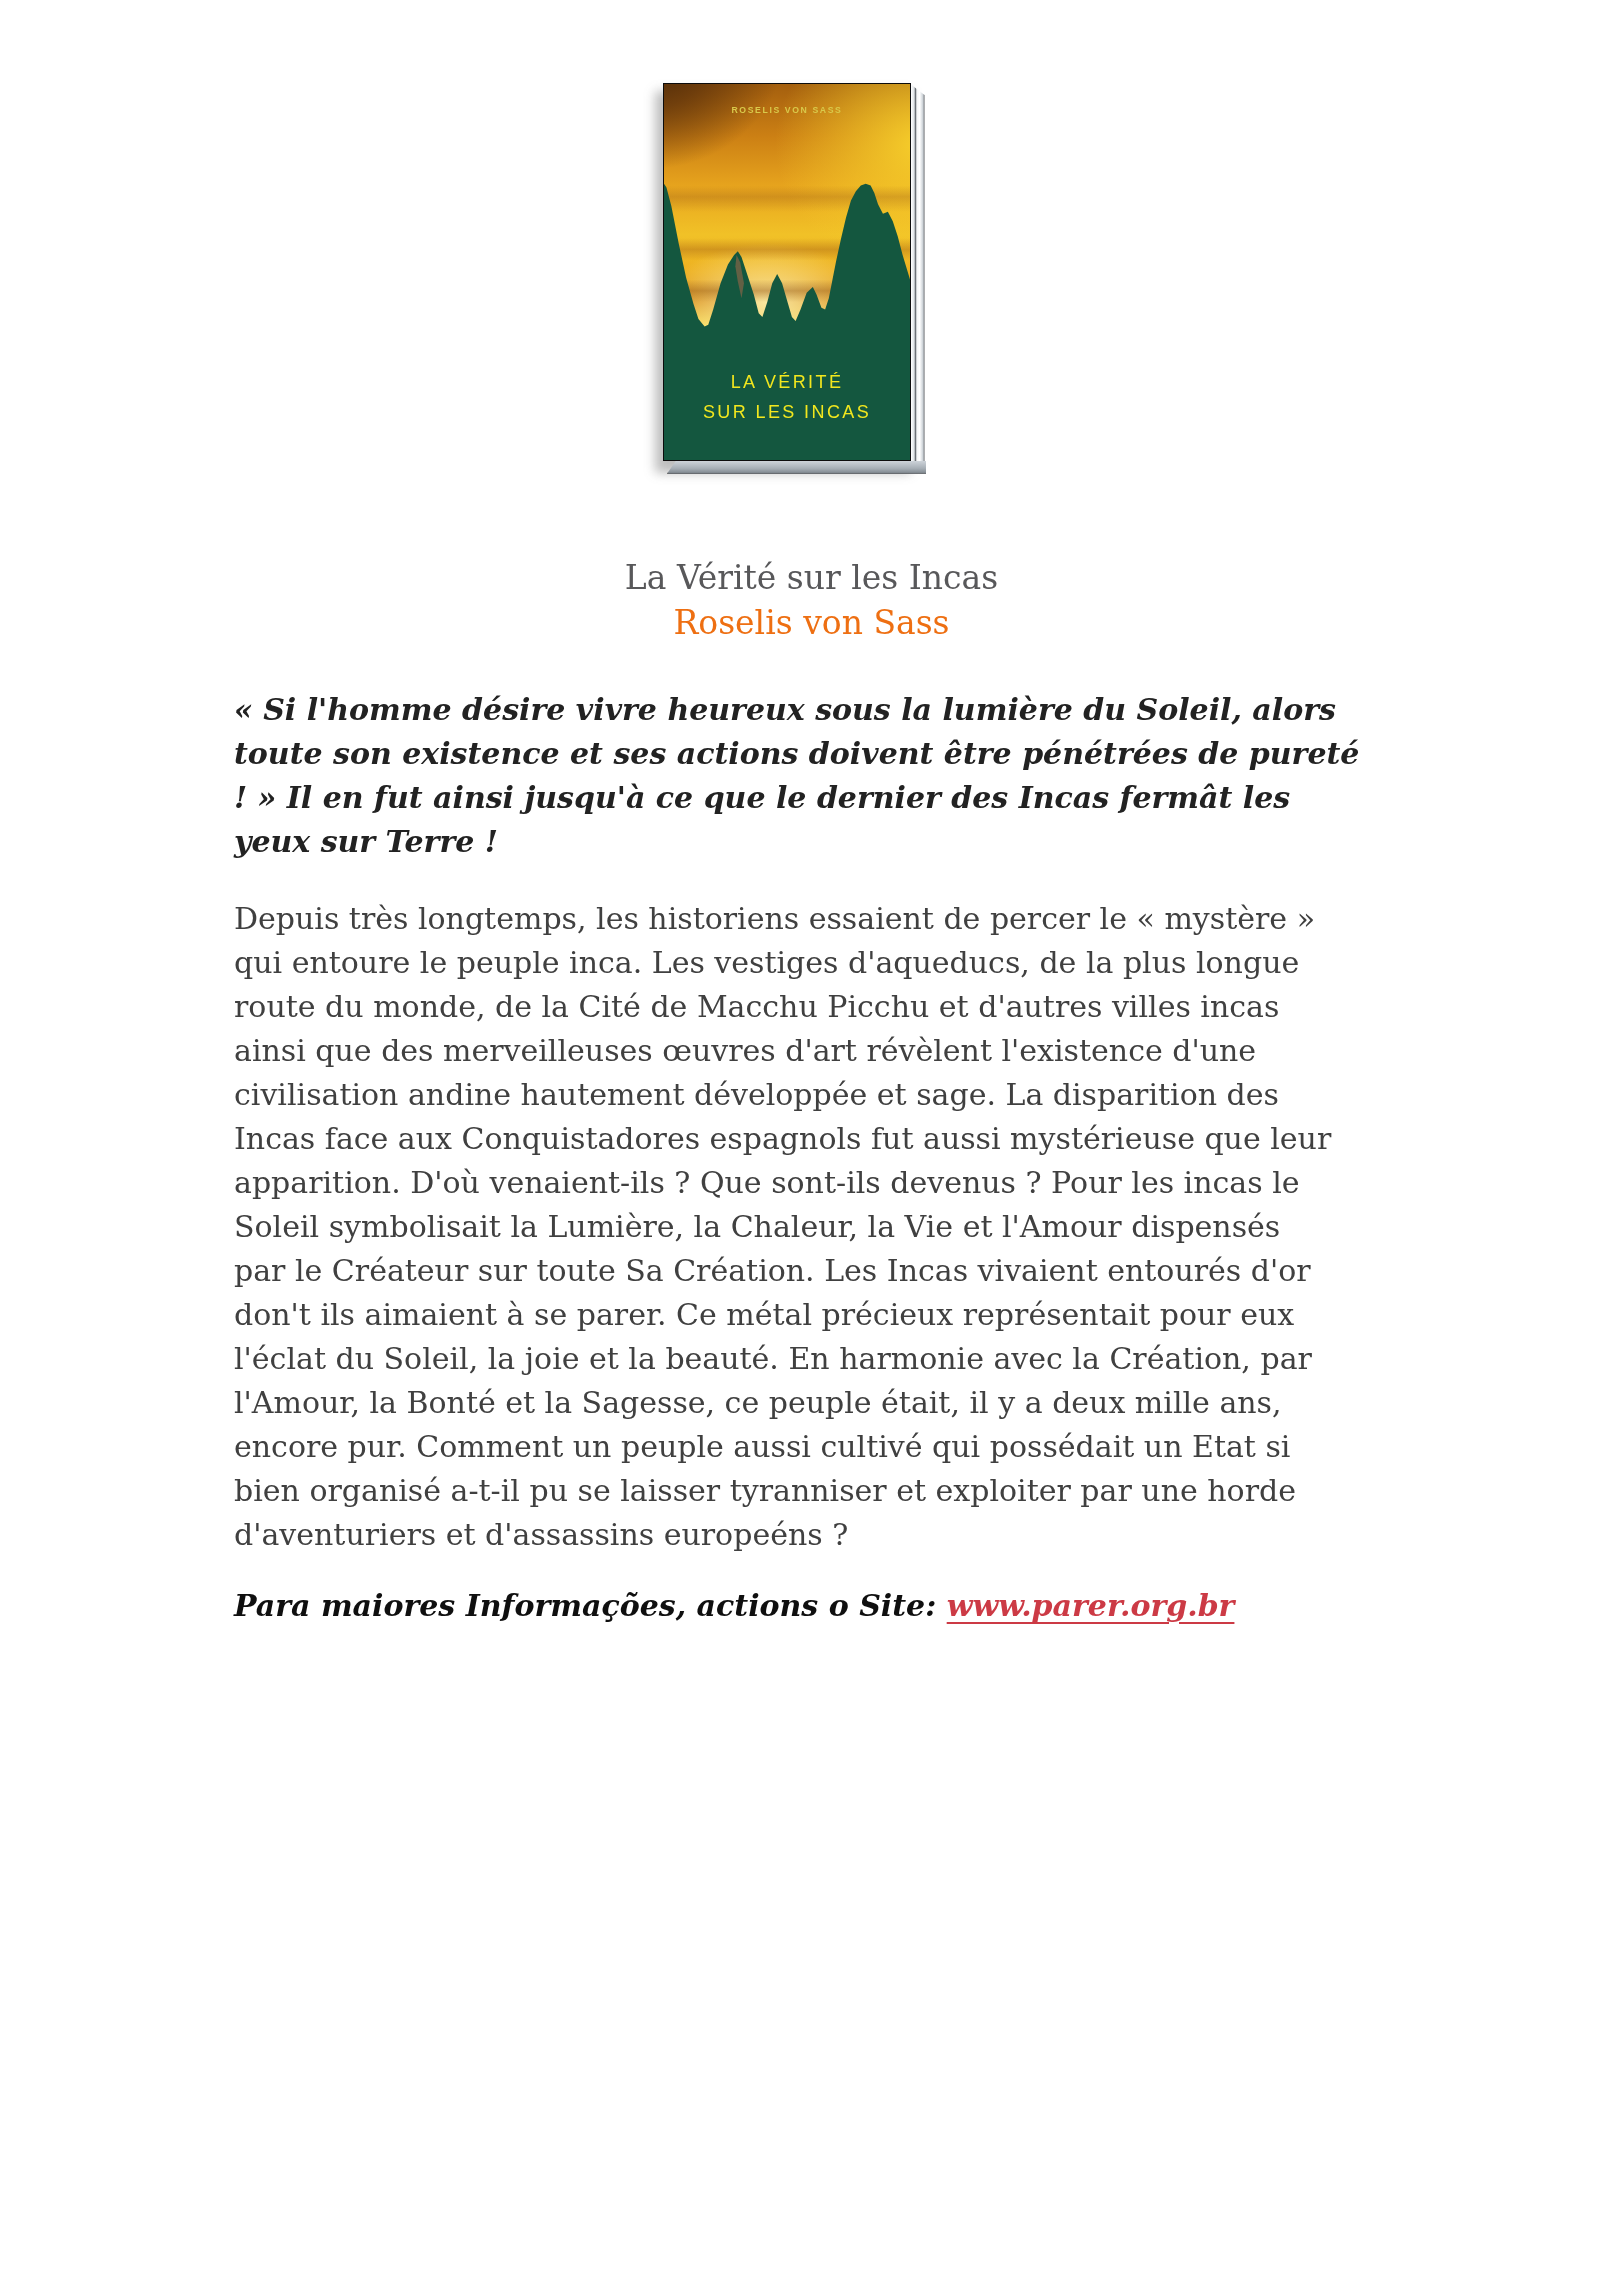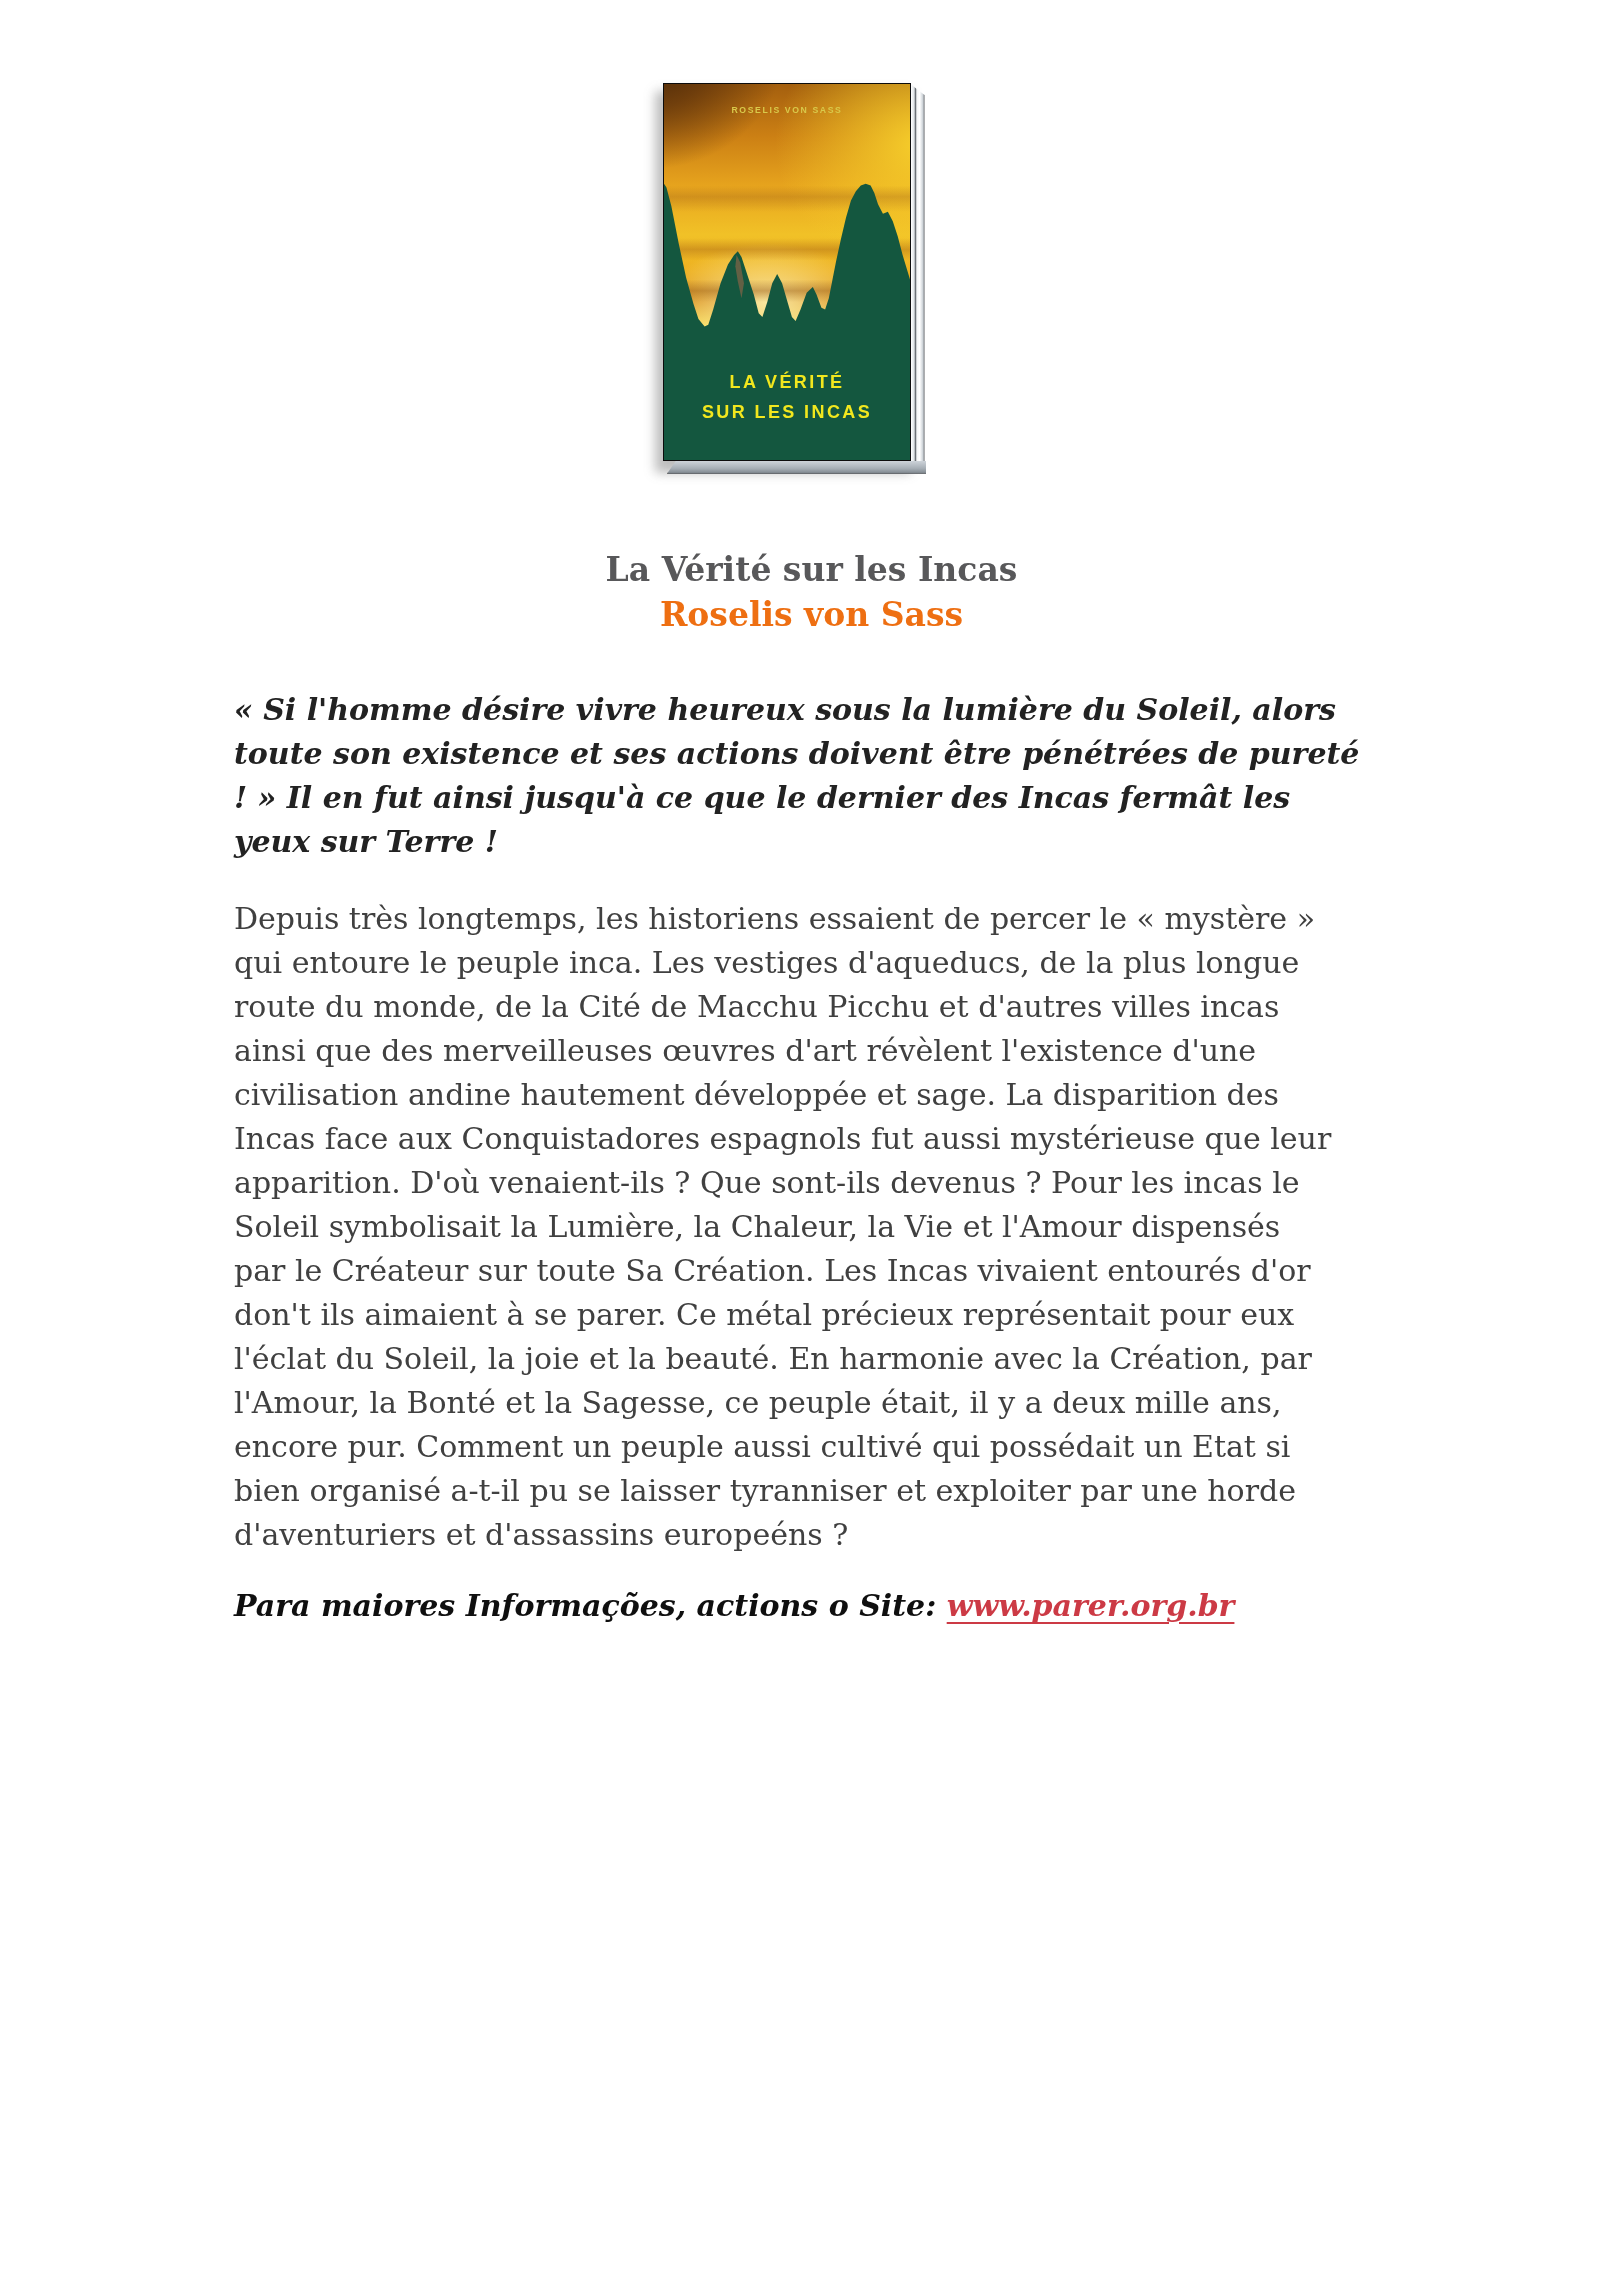--- a/index.html
+++ b/index.html
@@ -44,39 +44,39 @@
     position:absolute;top:20.6px;left:0;right:0;
     text-align:center;
     font-family:"Liberation Sans", sans-serif;
     font-weight:bold;font-size:8.7px;letter-spacing:1.6px;
     color:#d9c94a;
   }
   .cover-title{
     position:absolute;bottom:33px;left:0;right:0;
     text-align:center;
     font-family:"Liberation Sans", sans-serif;
-    font-weight:bold;font-size:18px;line-height:30px;letter-spacing:2.4px;
+    font-weight:normal;font-size:18px;line-height:30px;letter-spacing:2.4px;
     color:#f2e71e;
   }
   .pages-right{
     position:absolute;left:248px;top:1.6px;width:13.5px;height:380px;
     background:linear-gradient(to right,
       #ffffff 0%, #dfe3e6 22%, #6a6f74 32%, #f4f5f6 42%,
       #ffffff 62%, #cdd3d8 84%, #85898e 94%, #1a1a1a 100%);
     clip-path:polygon(0 0, 100% 10.3px, 100% 100%, 0 100%);
   }
   .pages-bottom{
     position:absolute;left:4px;top:378px;width:258px;height:12.7px;
     background:linear-gradient(to bottom,#cdd3d9 0%,#a8b0b7 55%,#878f96 88%,#1d2126 100%);
     border-left:0.8px solid #222;
     clip-path:polygon(8.7px 0, 100% 0, 100% 100%, 0 100%);
   }
 
   
-  .title,.author{position:absolute;left:0;right:0;text-align:center;margin:0;font-weight:bold;}
+  .title,.author{position:absolute;left:0;right:0;text-align:center;margin:8px;font-weight:normal;}
   .title{top:549px;font-size:33px;line-height:41px;color:#58585a;}
   .author{top:594px;font-size:33px;line-height:41px;color:#ee6f12;}
 
   
   .quote,.bodytext,.footer{
     position:absolute;left:226px;width:1205px;margin:8px;
     white-space:pre-line;
   }
   .quote{
     top:680px;font-size:30px;line-height:44px;

